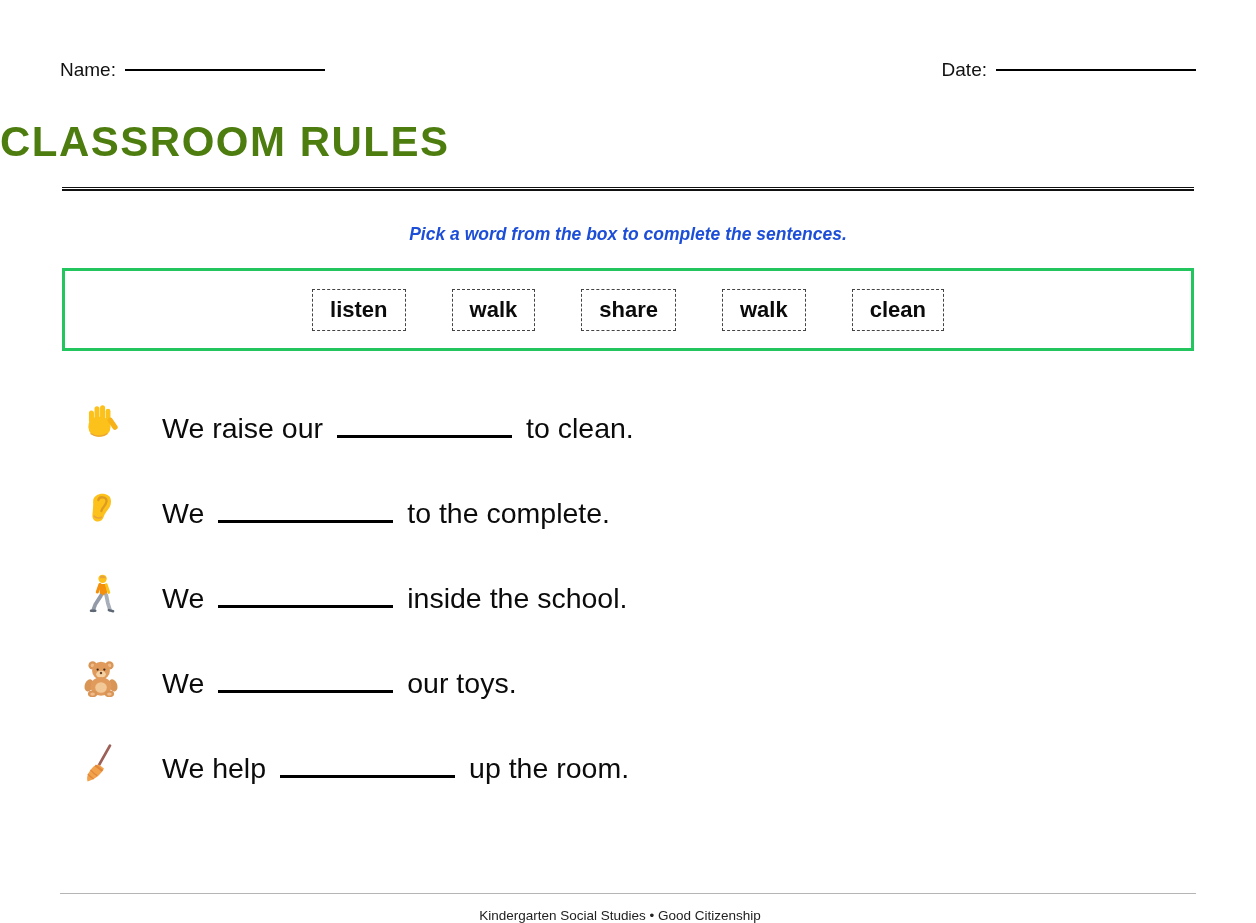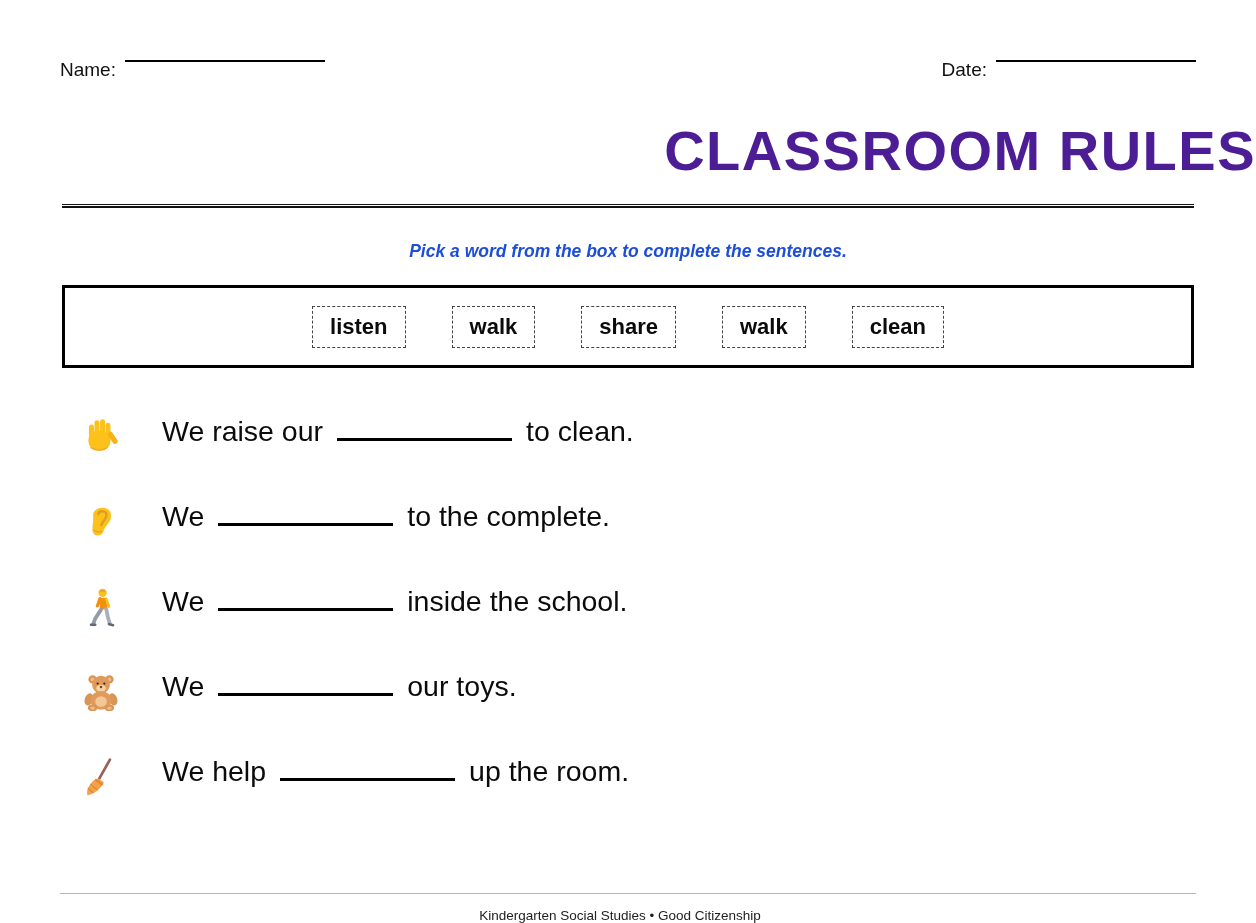--- a/index.html
+++ b/index.html
@@ -11,63 +11,63 @@
     overflow: hidden;
     position: relative;
   }
   .page { width: 1256px; height: 923px; position: relative; }
 
   
   .header-row {
     display: flex; justify-content: space-between; align-items: flex-end;
     margin: 60px 60px 0 60px;
   }
-  .field { display: flex; align-items: flex-start; }
+  .field { display: flex; align-items: center; }
   .field-label { font-size: 19px; color: #111; line-height: 1; padding-bottom: 2px; }
   .write-line {
     display: inline-block; height: 1px;
     border-bottom: 2.5px solid #000;
     width: 200px; margin-left: 9px; margin-bottom: 2px;
   }
 
   
   .title {
-    text-align: right; margin-top: 37px;
-    font-size: 56px; font-weight: bold; letter-spacing: 1.5px; color: #4c1d95;
+    text-align: left; margin-top: 37px;
+    font-size: 42px; font-weight: bold; letter-spacing: 1.5px; color: #4d7c0f;
   }
 
   
   .double-rule {
     margin: 21px 62px 0 62px; height: 4px;
     border-top: 1.5px solid #111; border-bottom: 2.5px solid #111;
   }
 
   
   .instruction {
     margin-top: 33px; text-align: center;
     font-size: 17.5px; font-style: italic; font-weight: bold; color: #1d4ed8;
   }
 
   
   .word-bank {
     margin: 23px 62px 0 62px; height: 83px;
-    border: 3px solid #000000;
+    border: 3px solid #22c55e;
     display: flex; align-items: center; justify-content: center; gap: 46px;
   }
   .word-chip {
     border: 1.5px dashed #444;
     padding: 7px 17px;
     font-size: 22px; font-weight: bold; color: #0b0b0b;
     background: #fff;
   }
 
   
   .sentences { margin: 47px 0 0 80px; }
   .sentence-row {
-    display: flex; align-items: flex-start;
+    display: flex; align-items: flex-end;
     height: 47px; margin-bottom: 38px;
   }
   .sentence-icon { width: 42px; height: 44px; flex: 0 0 42px; display: flex; align-items: center; justify-content: center; }
   .sentence-icon svg { width: 42px; height: 44px; }
   .sentence-text { margin-left: 40px; font-size: 28.5px; color: #0b0b0b; display: flex; align-items: baseline; }
   .blank {
     display: inline-block; width: 175px; height: 24px;
     border-bottom: 3.5px solid #000;
     margin: 0 14px;
   }

